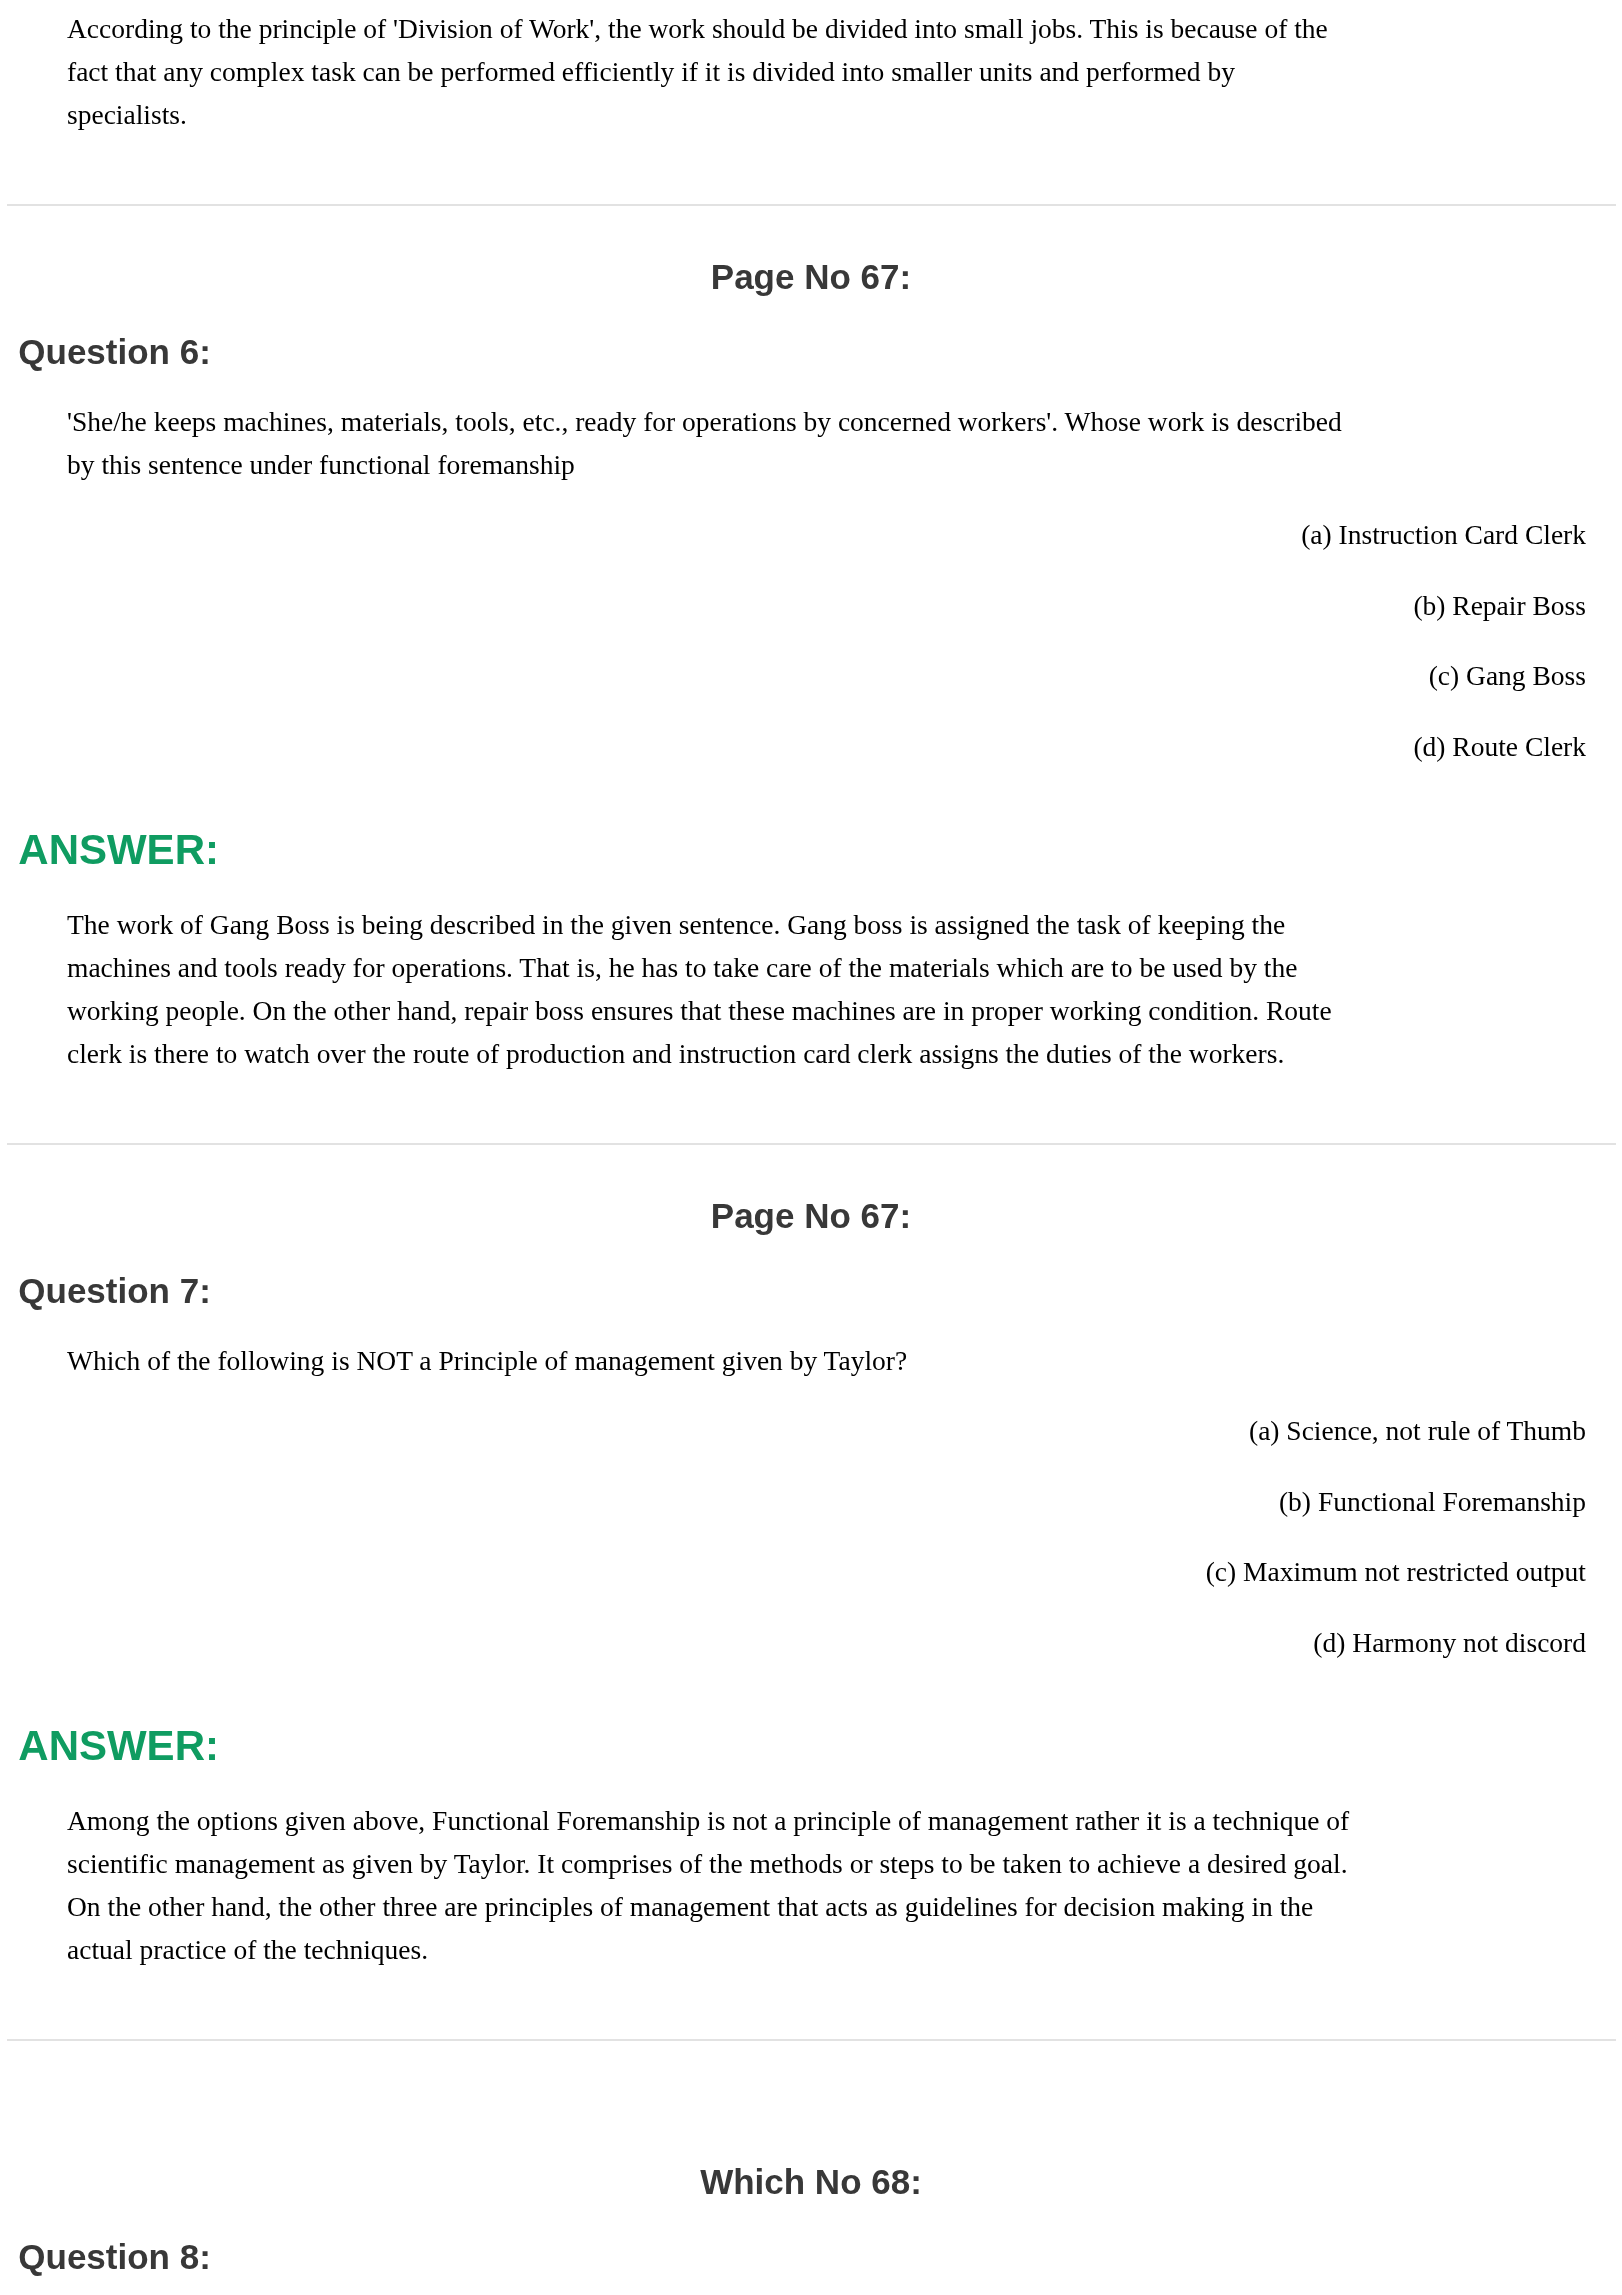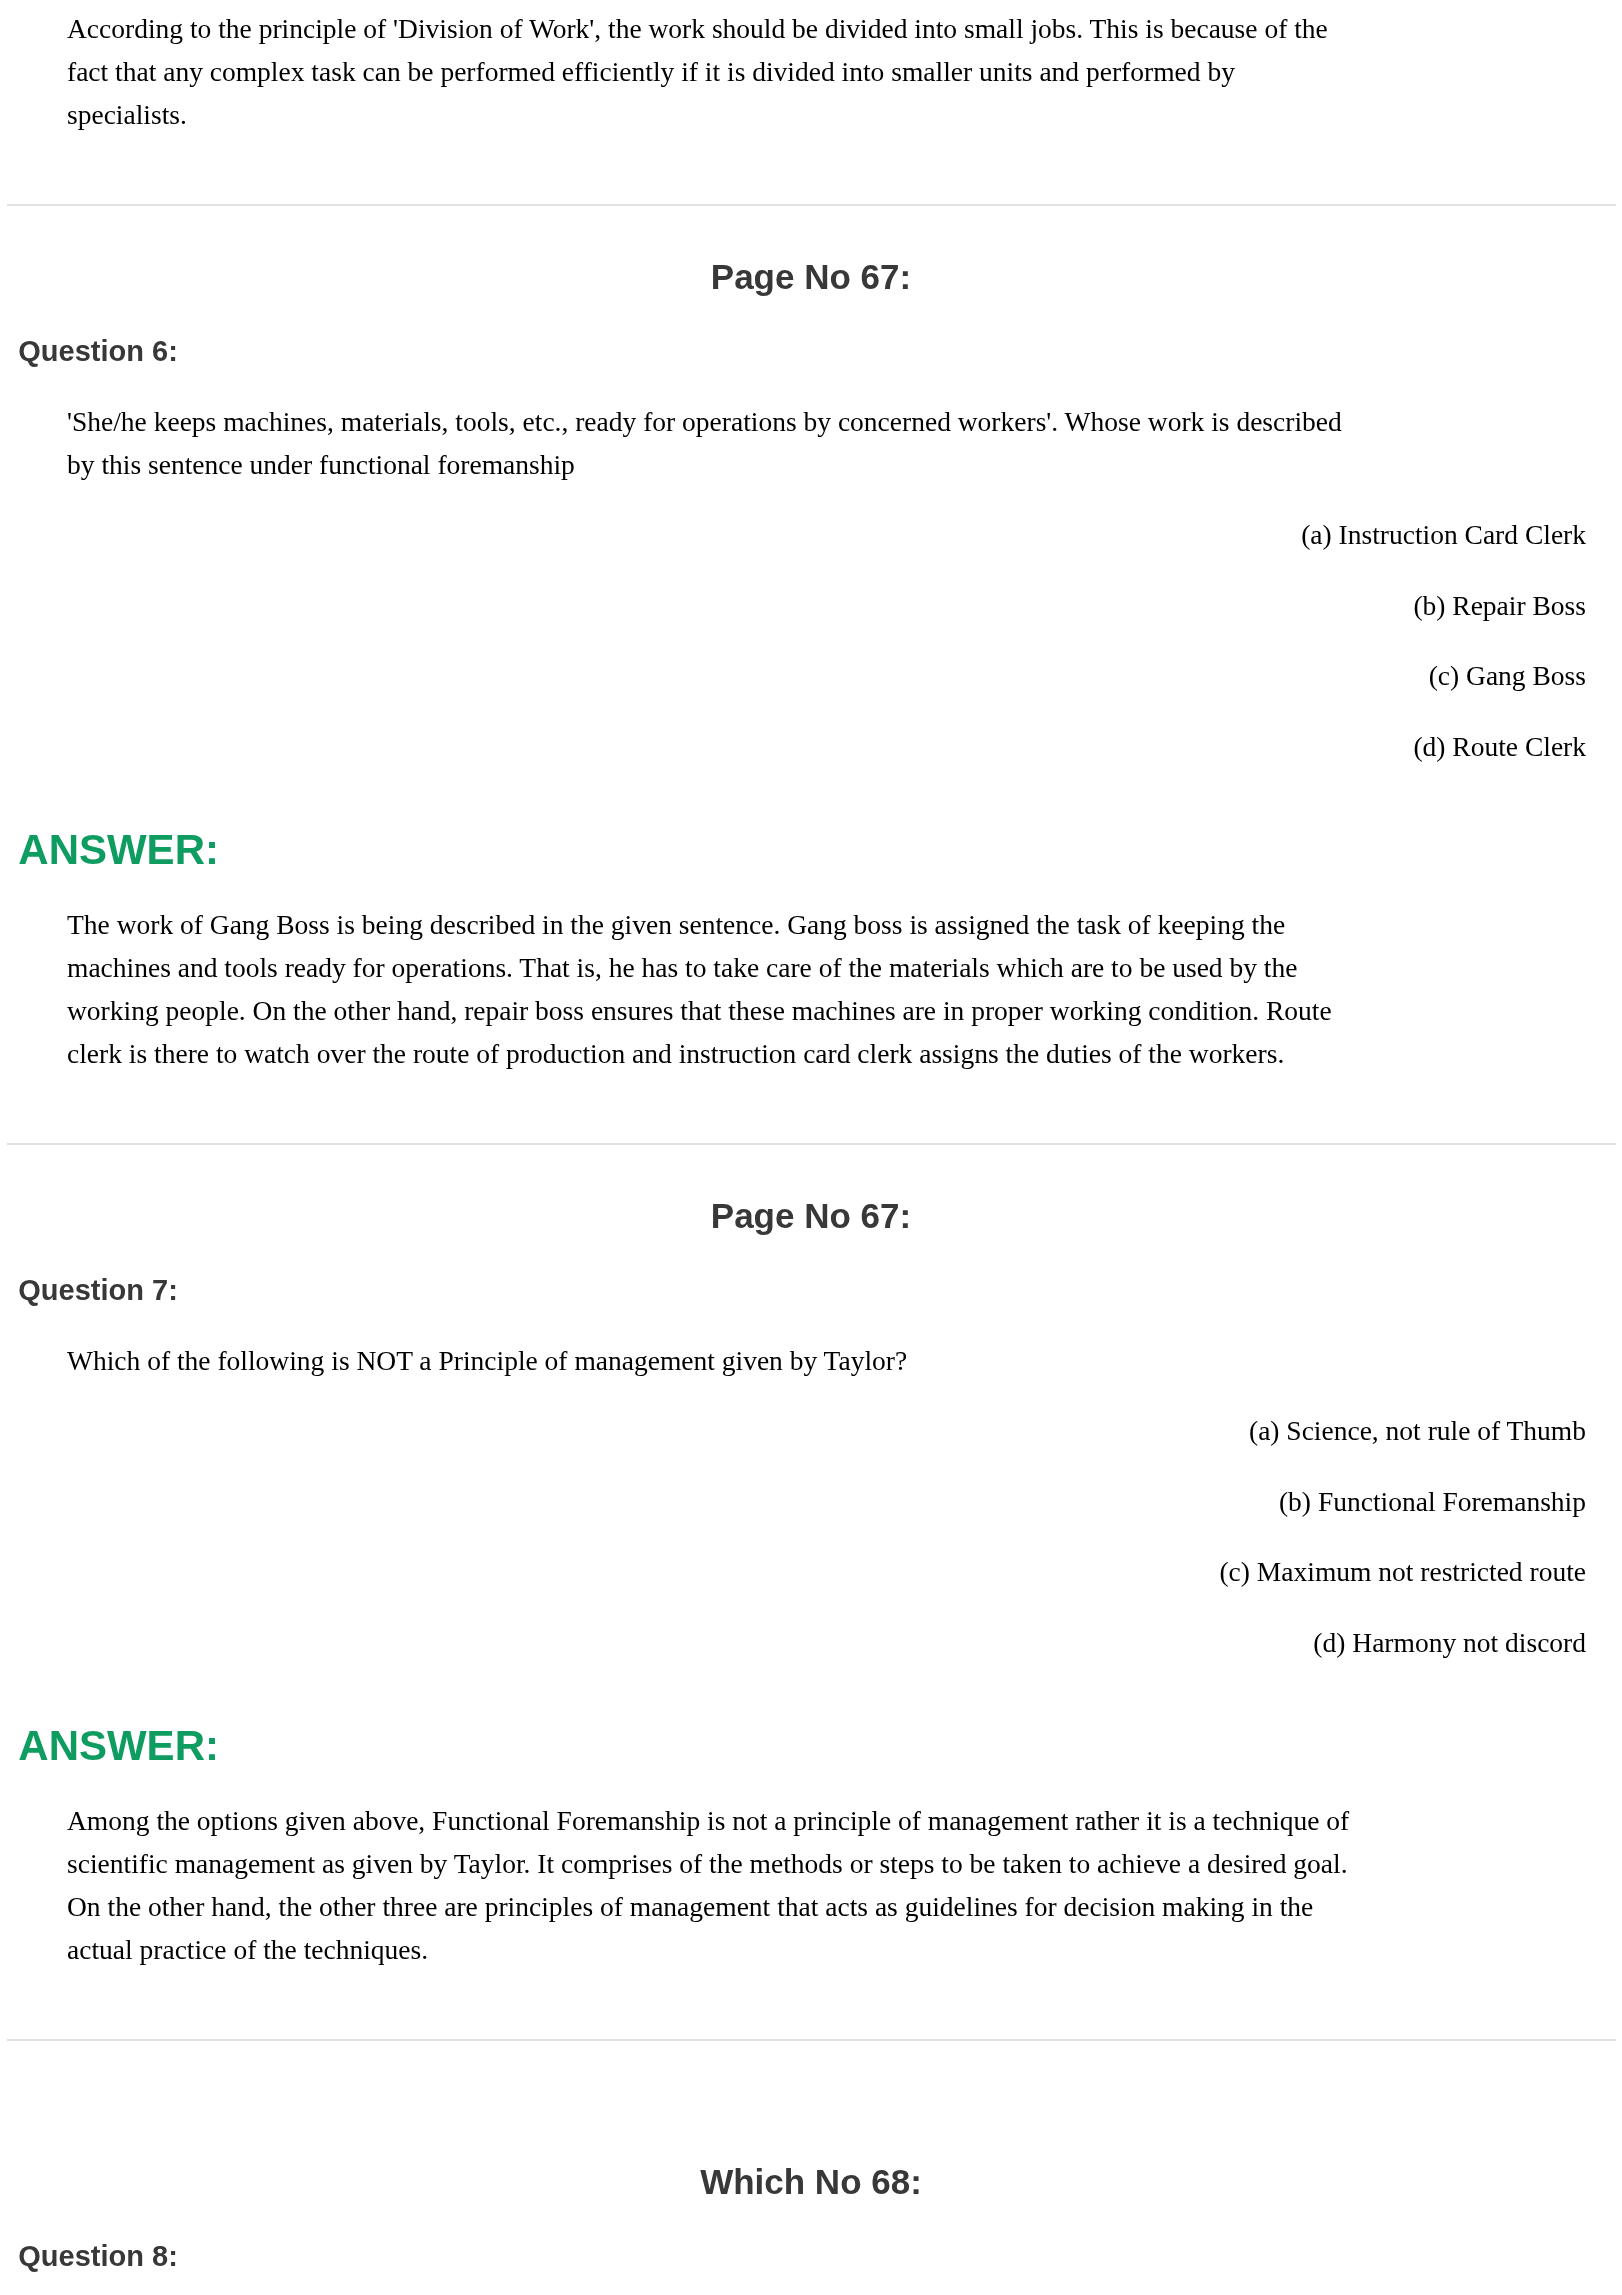--- a/index.html
+++ b/index.html
@@ -39,21 +39,21 @@
     font-size: 35px;
     line-height: 37px;
     color: #383838;
   }
 
   .question-heading {
     margin-top: 38px;
     margin-left: 18.3px;
     font-family: "Liberation Sans", sans-serif;
     font-weight: bold;
-    font-size: 29px;
+    font-size: 35px;
     line-height: 37px;
     color: #383838;
   }
 
   .question-text { margin-top: 30px; }
 
   .option { margin-top: 27.5px; text-align: right; }
 
   .answer-heading {
     margin-top: 63px;
@@ -97,21 +97,21 @@
   </section>
 
   <hr class="divider">
 
   <section>
     <h2 class="page-heading">Page No 67:</h2>
     <h3 class="question-heading">Question 7:</h3>
     <p class="body-text question-text">Which of the following is NOT a Principle of management given by Taylor?</p>
     <p class="body-text option">(a) Science, not rule of Thumb</p>
     <p class="body-text option">(b) Functional Foremanship</p>
-    <p class="body-text option">(c) Maximum not restricted route</p>
+    <p class="body-text option">(c) Maximum not restricted output</p>
     <p class="body-text option">(d) Harmony not discord</p>
     <h3 class="answer-heading">ANSWER:</h3>
     <p class="body-text answer-text">Among the options given above, Functional Foremanship is not a principle of management rather it is a technique of
 scientific management as given by Taylor. It comprises of the methods or steps to be taken to achieve a desired goal.
 On the other hand, the other three are principles of management that acts as guidelines for decision making in the
 actual practice of the techniques.</p>
   </section>
 
   <hr class="divider">
 

